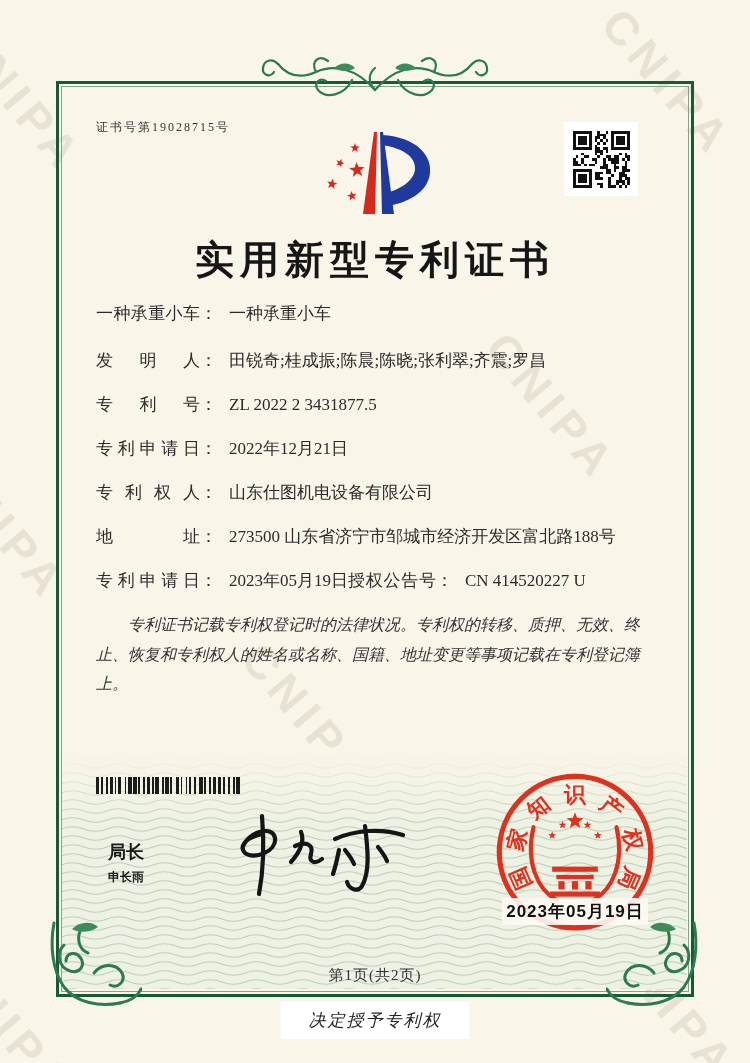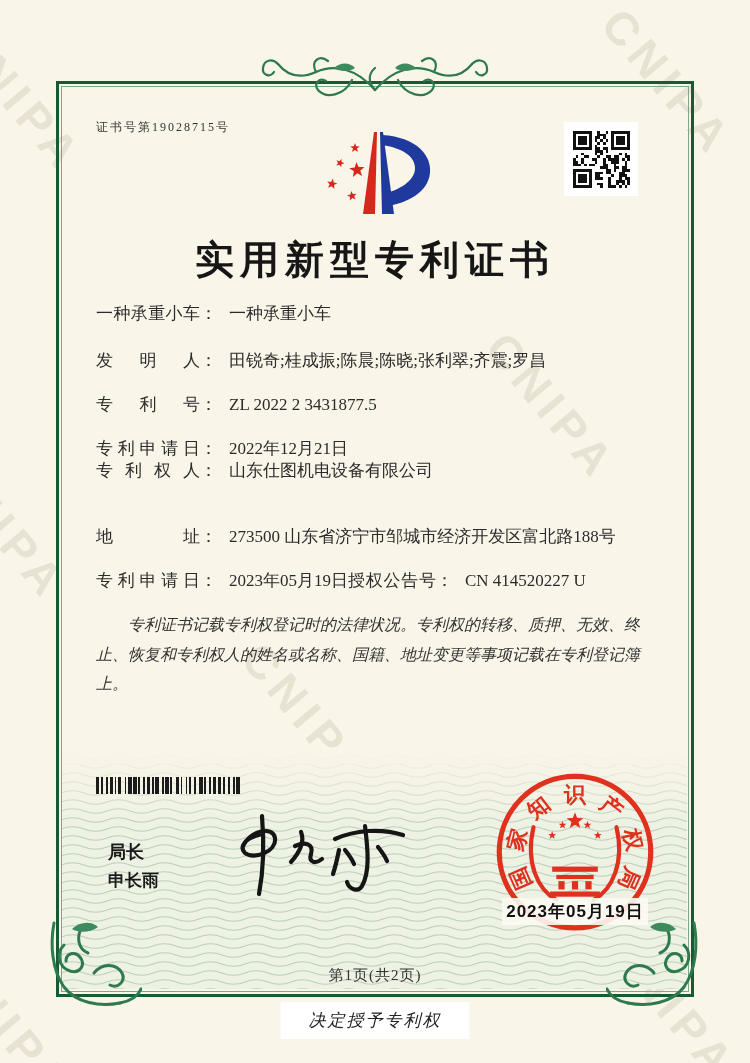--- a/index.html
+++ b/index.html
@@ -50,21 +50,21 @@
   .paras{position:absolute;left:96px;top:610px;width:560px;
     font-size:16px;line-height:1.85;font-style:italic;color:#333;}
   .paras p{margin:0 0 6px 0;text-indent:2em;}
   
   .barcode{position:absolute;left:96px;top:777px;width:207px;height:17px;overflow:hidden;
     white-space:nowrap;font-size:0;}
   .barcode i{display:inline-block;height:17px;}
   
   .signer-title{position:absolute;left:108px;top:840px;font-size:18px;font-weight:600;
     font-family:"Liberation Sans","DejaVu Sans",sans-serif;color:#1a1a1a;}
-  .signer-name{position:absolute;left:108px;top:869px;font-size:17px;font-weight:600;
+  .signer-name{position:absolute;left:108px;top:869px;font-size:12px;font-weight:600;
     font-family:"Liberation Sans","DejaVu Sans",sans-serif;color:#1a1a1a;}
   
   .sealdate{position:absolute;left:502px;top:898px;width:146px;text-align:center;
     font-family:"Liberation Sans","DejaVu Sans",sans-serif;
     font-size:17px;font-weight:700;color:#111;background:rgba(252,250,242,0.9);
     padding:2px 0;letter-spacing:1px;}
   
   .pagenote{position:absolute;left:0;top:966px;width:100%;text-align:center;
     font-size:15px;color:#333;letter-spacing:1px;}
   .contnote{position:absolute;left:375px;top:1002px;transform:translateX(-50%);
@@ -320,21 +320,21 @@
 </div>
 <div class="frow" style="top:349px">
   <span class="flabel">发明人</span><span class="fcolon">：</span><span class="fvalue">田锐奇;桂成振;陈晨;陈晓;张利翠;齐震;罗昌</span>
 </div>
 <div class="frow" style="top:393px">
   <span class="flabel">专利号</span><span class="fcolon">：</span><span class="fvalue">ZL 2022 2 3431877.5</span>
 </div>
 <div class="frow" style="top:437px">
   <span class="flabel">专利申请日</span><span class="fcolon">：</span><span class="fvalue">2022年12月21日</span>
 </div>
-<div class="frow" style="top:459px">
+<div class="frow" style="top:481px">
   <span class="flabel">专利权人</span><span class="fcolon">：</span><span class="fvalue">山东仕图机电设备有限公司</span>
 </div>
 <div class="frow" style="top:525px">
   <span class="flabel">地址</span><span class="fcolon">：</span><span class="fvalue">273500 山东省济宁市邹城市经济开发区富北路188号</span>
 </div>
 <div class="frow" style="top:569px">
   <span class="flabel">专利申请日</span><span class="fcolon">：</span><span class="fvalue">2023年05月19日</span>
   <span class="pair2">
     <span class="flabel">授权公告号</span><span class="fcolon">：</span><span class="fvalue">CN 414520227 U</span>
   </span>

